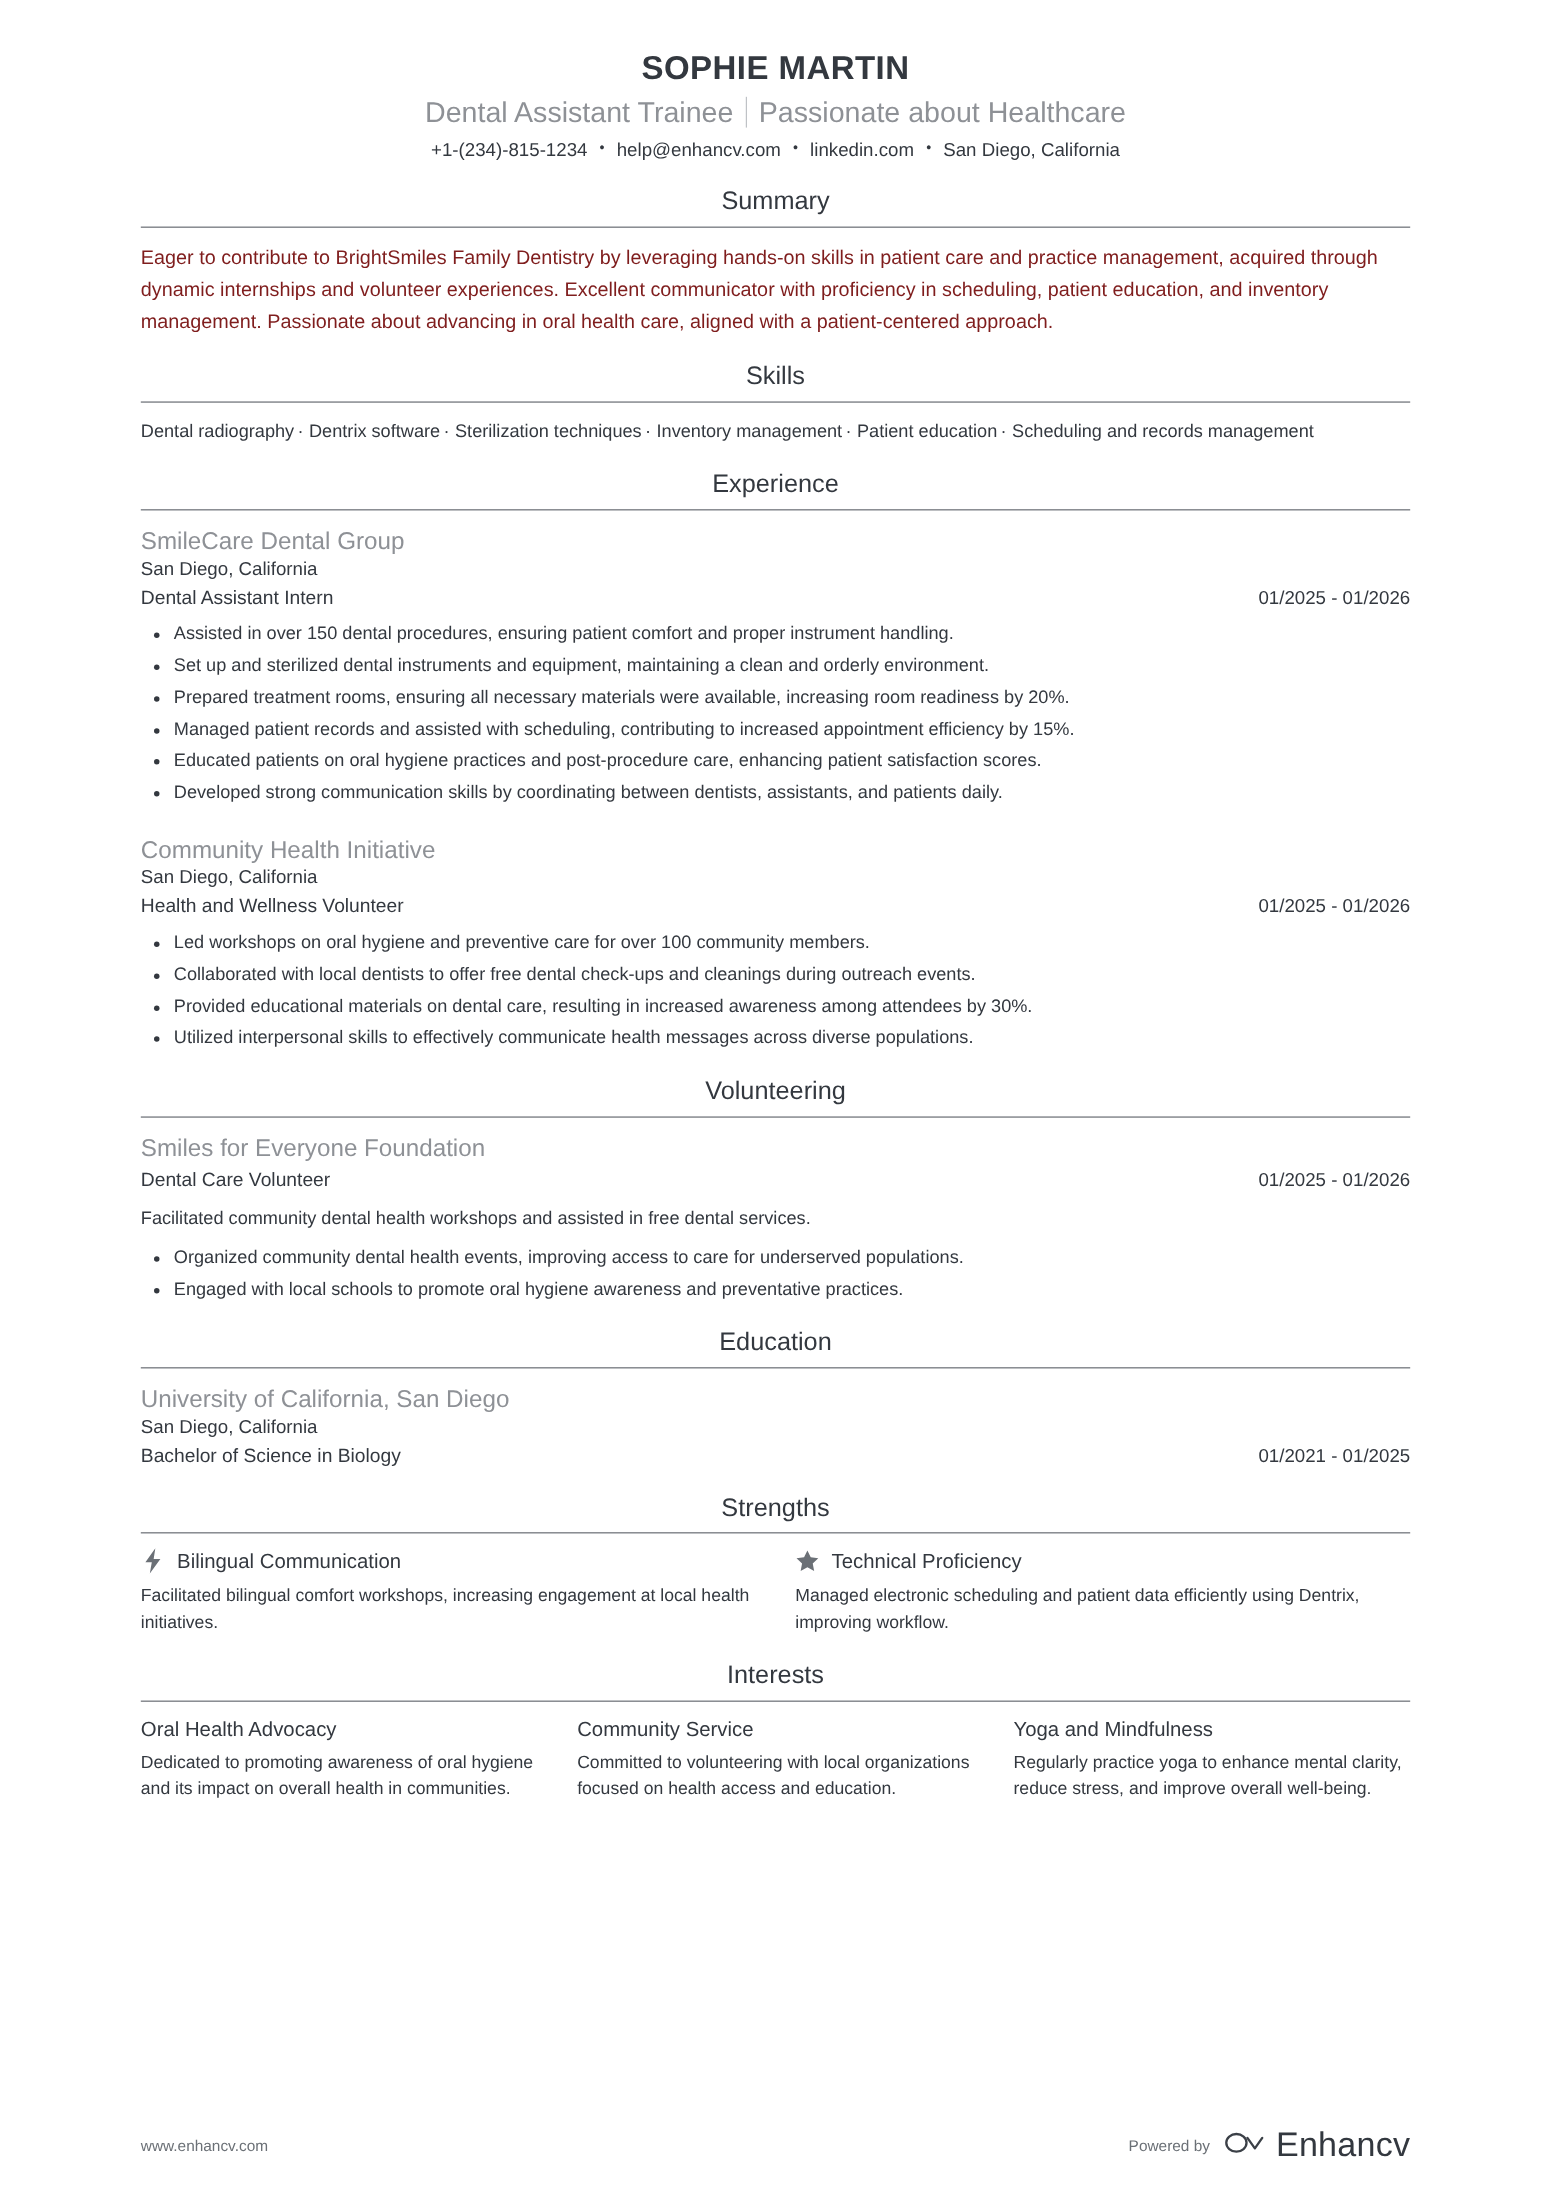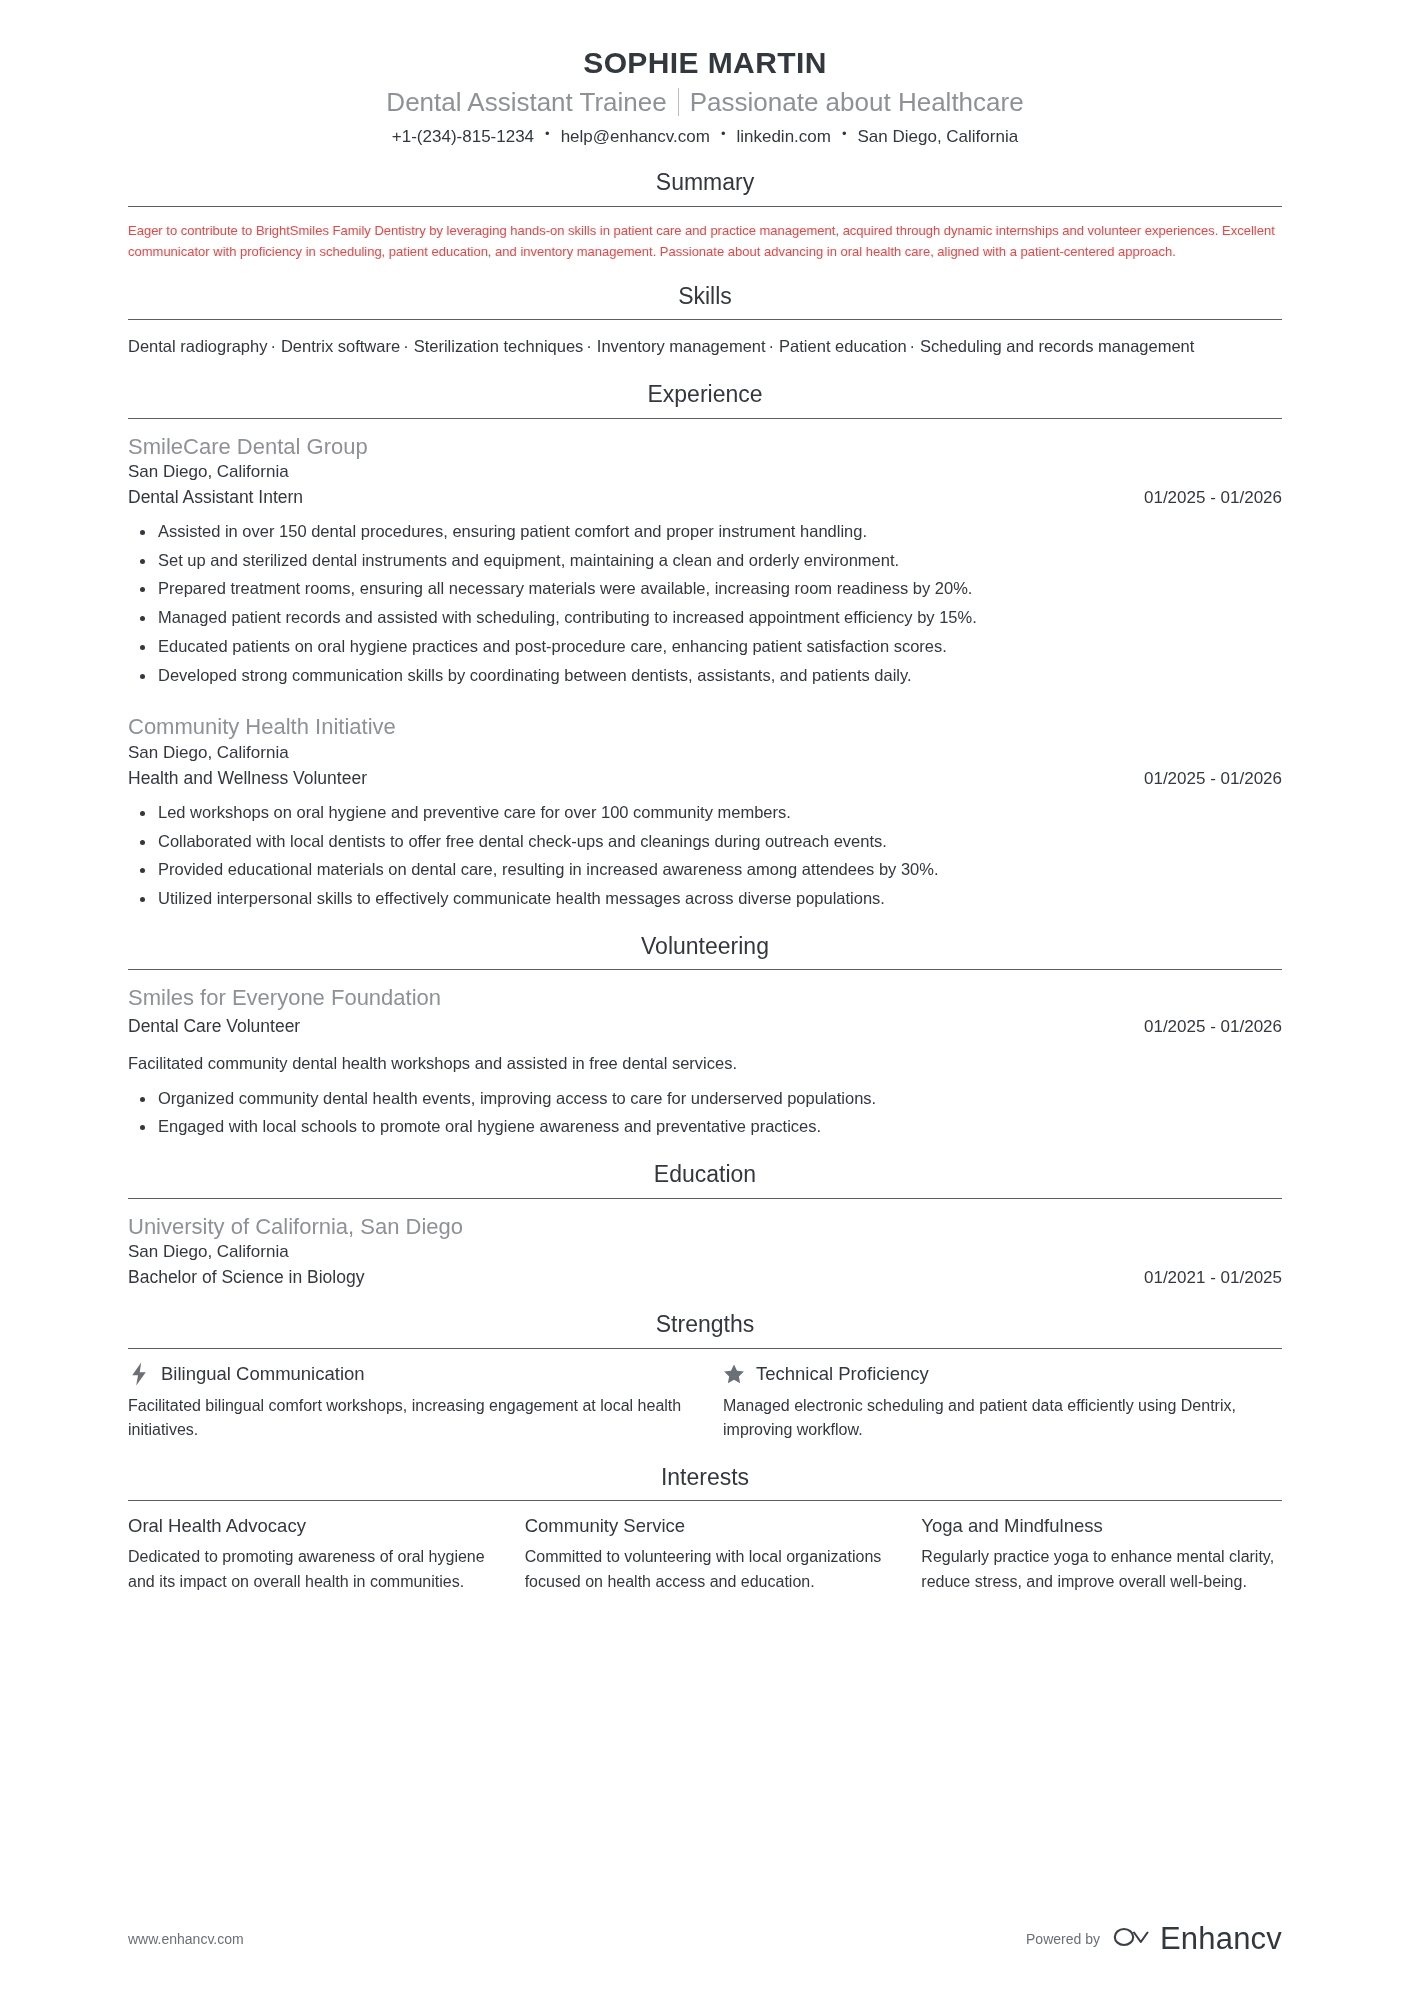--- a/index.html
+++ b/index.html
@@ -79,23 +79,23 @@
     padding-bottom: 9px;
   }
   .rule {
     height: 1px;
     background: #5a5f66;
     width: 100%;
   }
   .section-body { padding-top: 13px; }
 
   .para {
-    font-size: 13px;
+    font-size: 18px;
     line-height: 1.62;
-    color: #ef4444;
+    color: #7f1d1d;
     margin: 0;
   }
 
   
   .skills-line {
     font-size: 16.5px;
     line-height: 1.6;
     color: #33383f;
     max-width: 1090px;
   }
@@ -219,21 +219,21 @@
     font-size: 16px;
     line-height: 1.52;
     color: #33383f;
   }
 
   
   .footer {
     position: absolute;
     left: 57px;
     right: 57px;
-    bottom: 38px;
+    bottom: 27px;
     display: flex;
     align-items: center;
     justify-content: space-between;
   }
   .footer-url {
     font-size: 14px;
     color: #6b7076;
   }
   .footer-right {
     display: flex;

